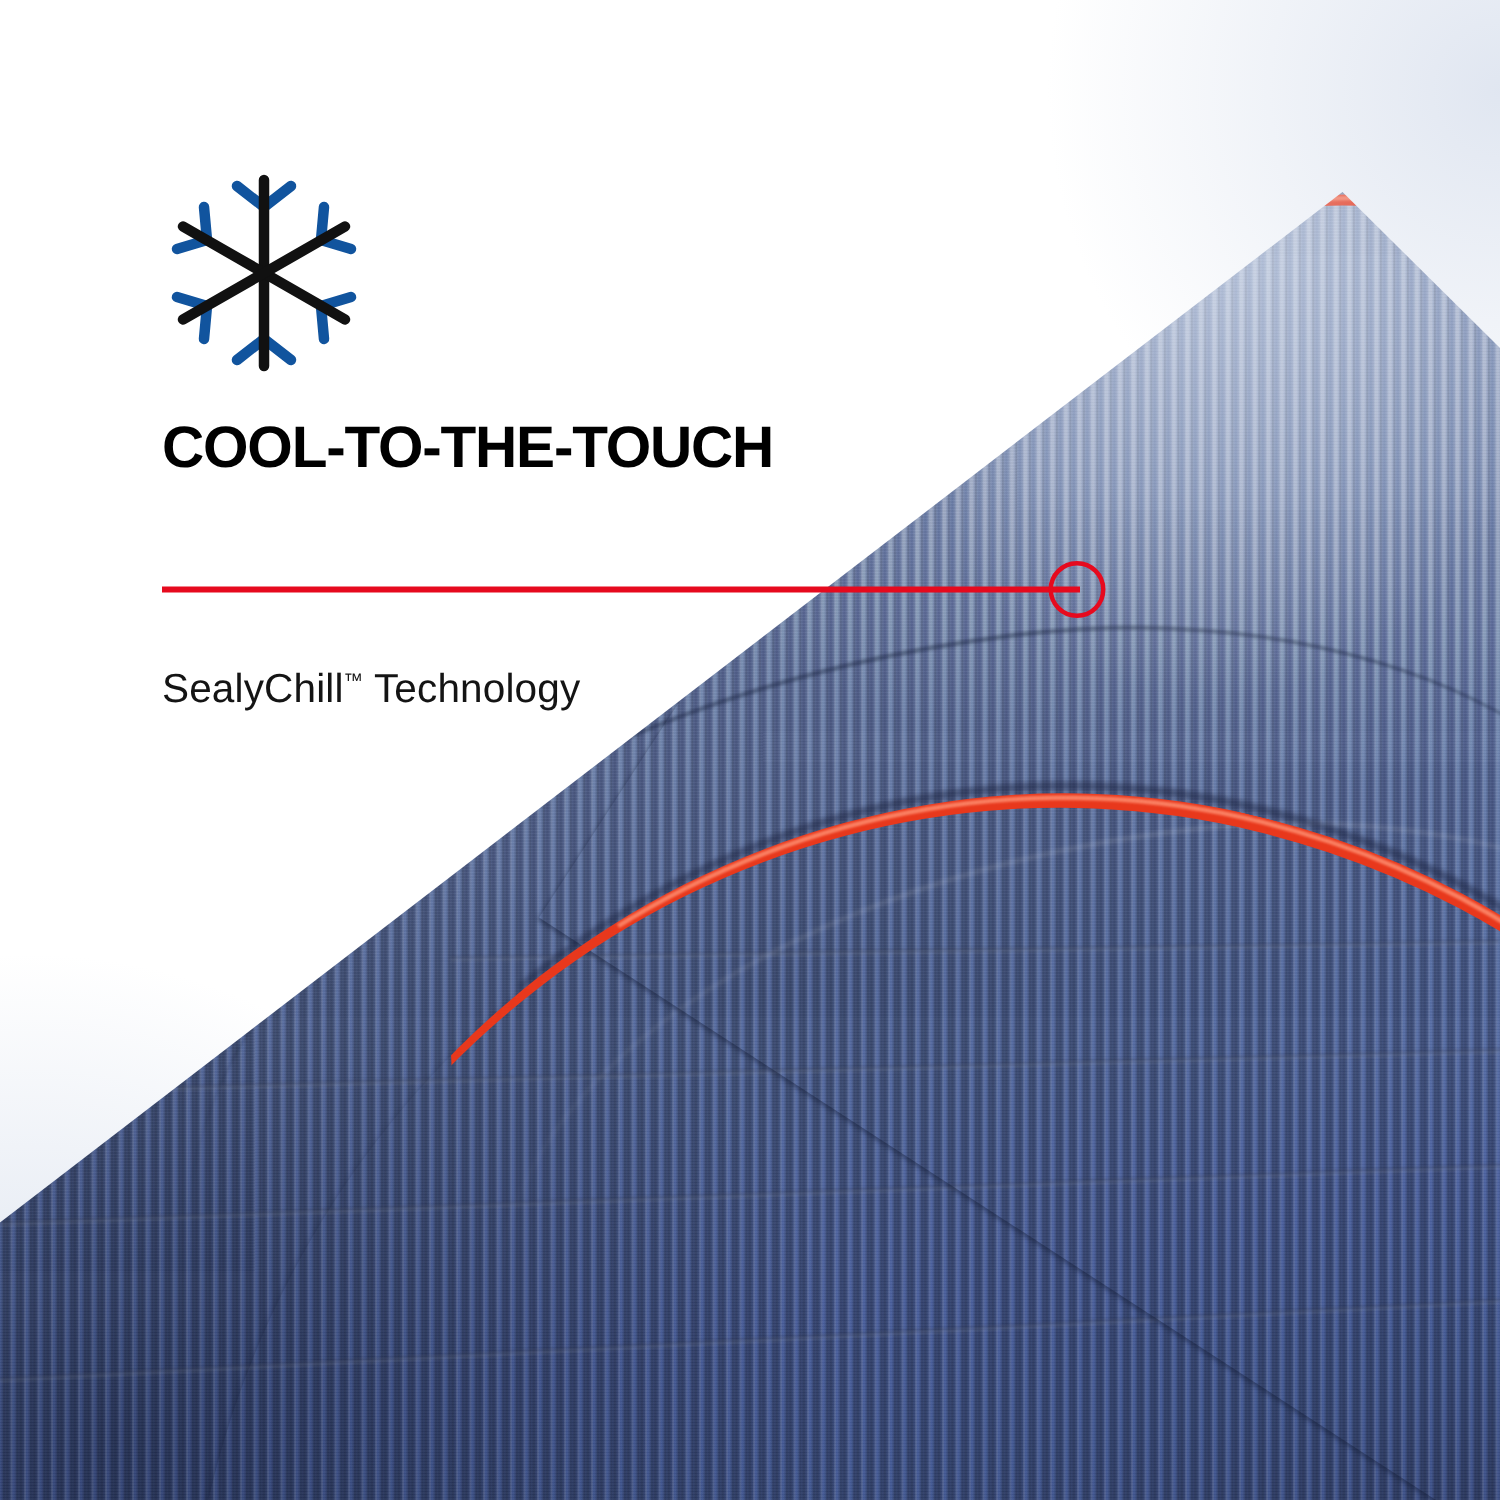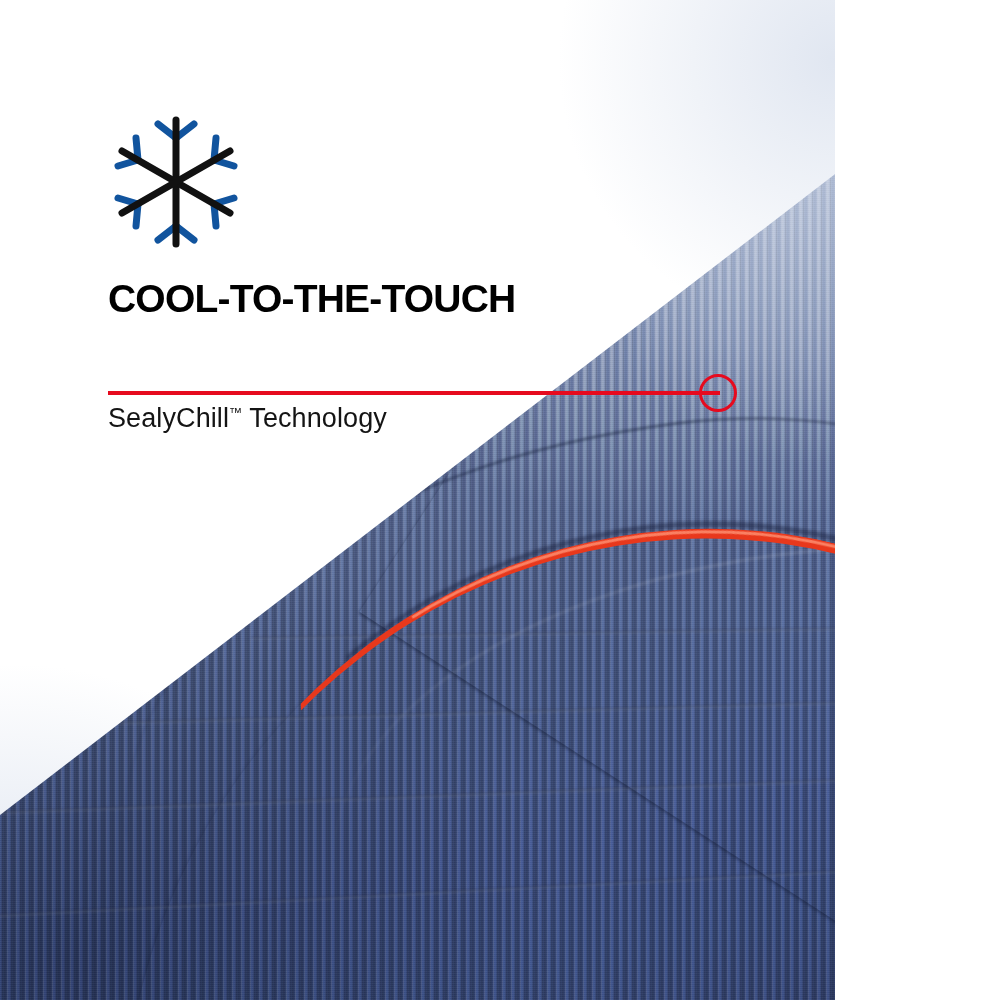--- a/index.html
+++ b/index.html
@@ -7,21 +7,21 @@
   body {
     font-family:"Liberation Sans", sans-serif;
     background:#ffffff;
     overflow:hidden;
     position:relative;
   }
 
   #stage {
     position:absolute;
     left:0; top:0;
-    width:835px; height:1000px;
+    width:1000px; height:1000px;
     background:#d946ef;
     overflow:hidden;
   }
 
   
   .bg-tint {
     position:absolute; inset:0;
     background:
       radial-gradient(circle at 2% 100%, rgba(205,215,232,.85) 0%, rgba(255,255,255,0) 26%),
       radial-gradient(circle at 100% 6%, rgba(214,222,236,.75) 0%, rgba(255,255,255,0) 22%),
@@ -243,21 +243,21 @@
     position:absolute;
     left:699px; top:374px;
     width:38px; height:38px;
     border:3px solid #e60a1e;
     border-radius:50%;
     background:transparent;
   }
 
   .subtitle {
     position:absolute;
-    left:108px; top:403px;
+    left:108px; top:444px;
     color:#141414;
     font-size:27px;
     letter-spacing:.1px;
     font-family:"Liberation Sans", sans-serif;
     white-space:nowrap;
   }
   .subtitle sup {
     font-size:13px;
     vertical-align:super;
     line-height:0;

